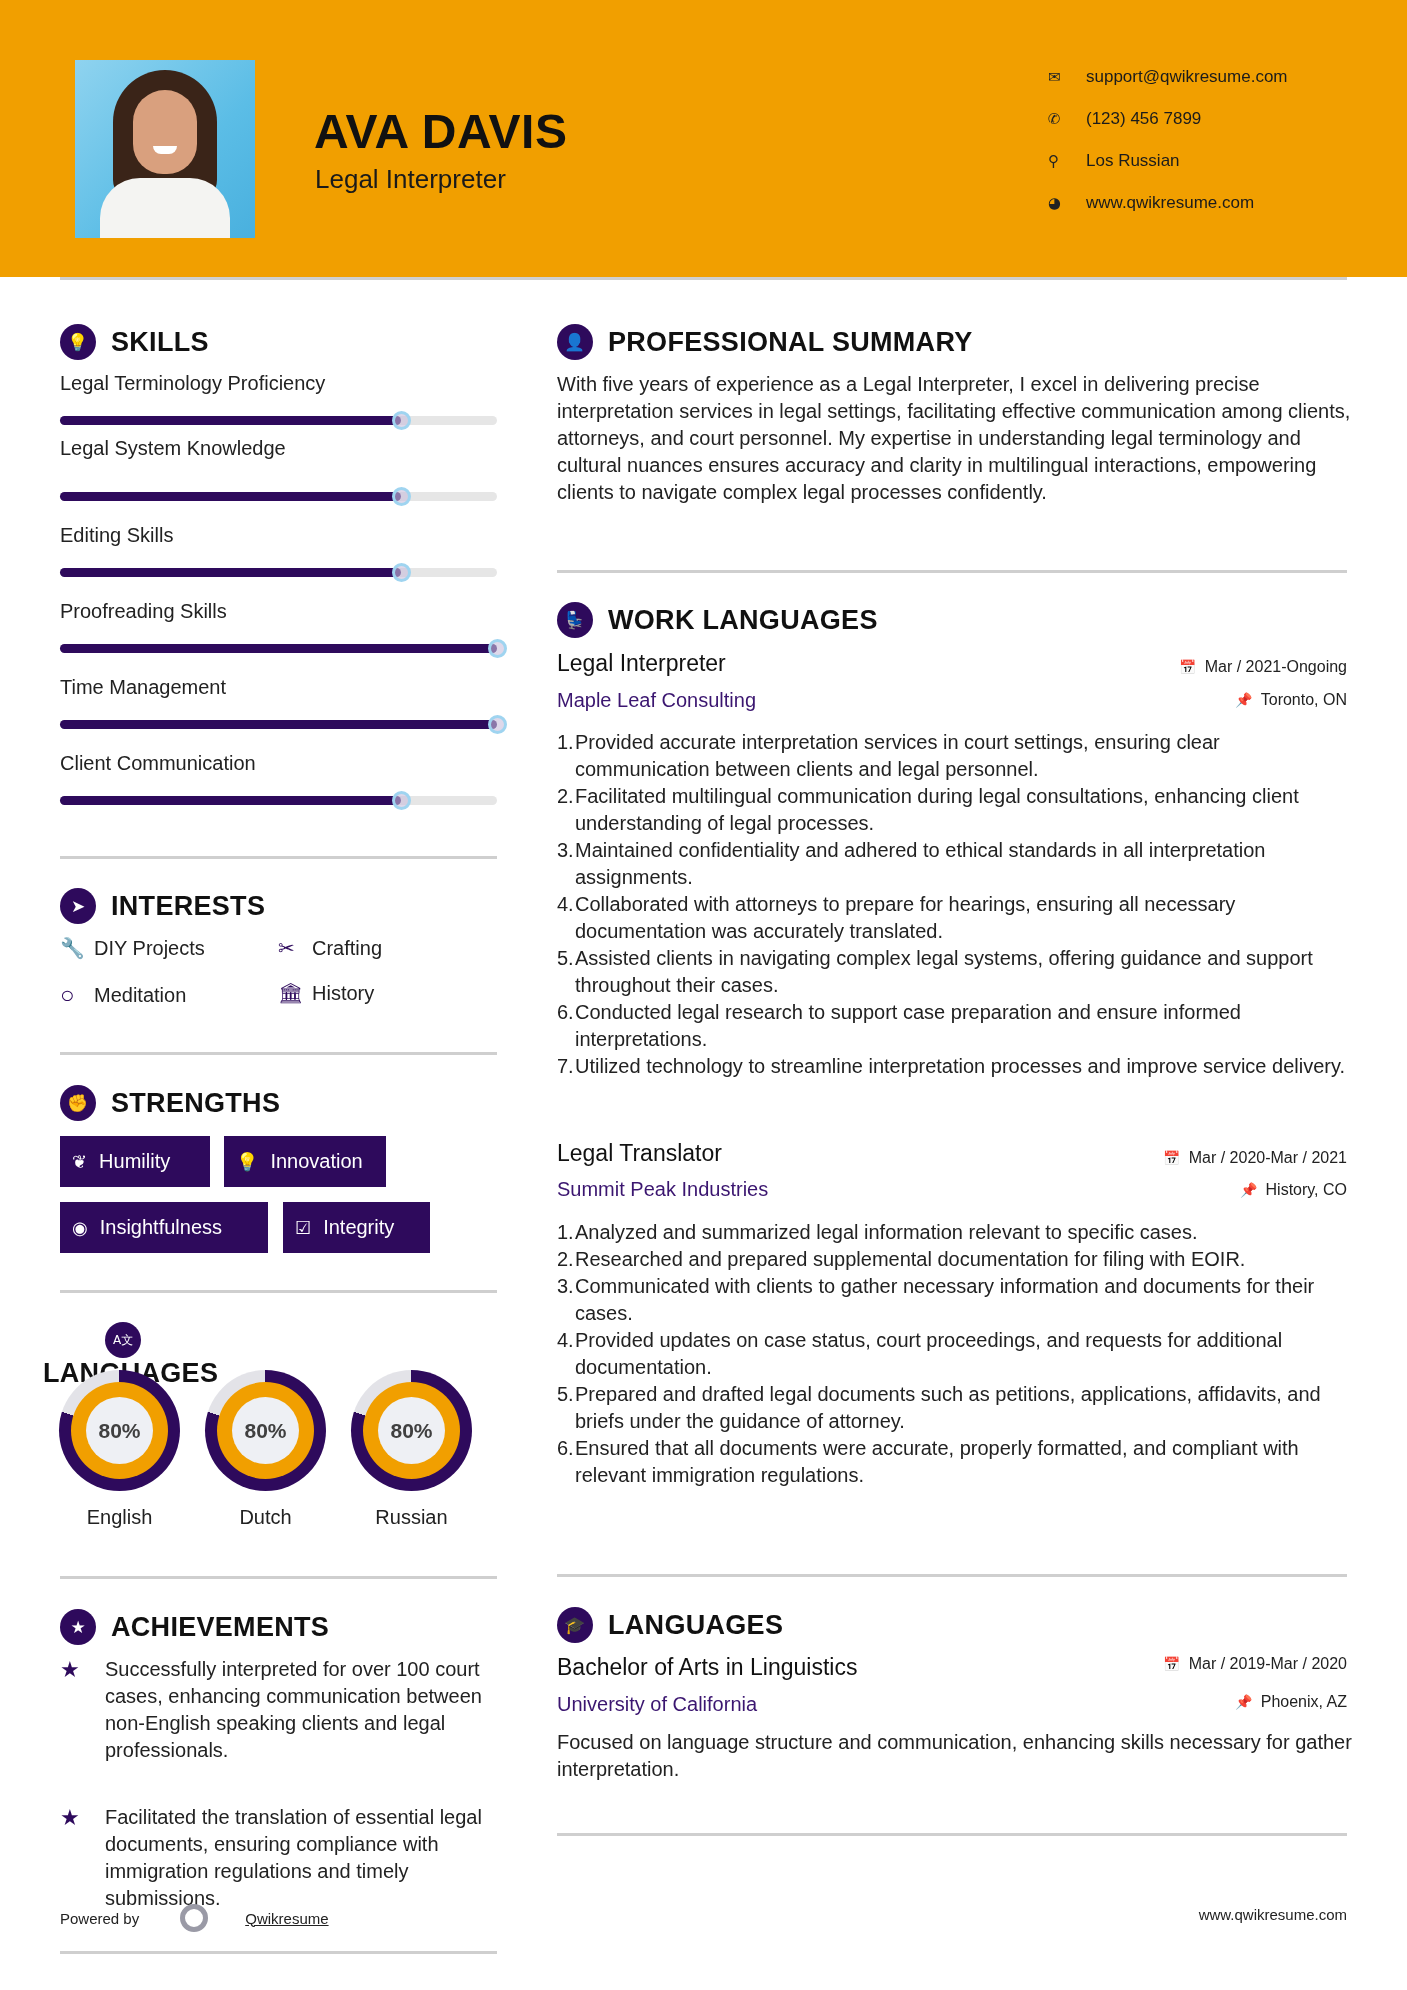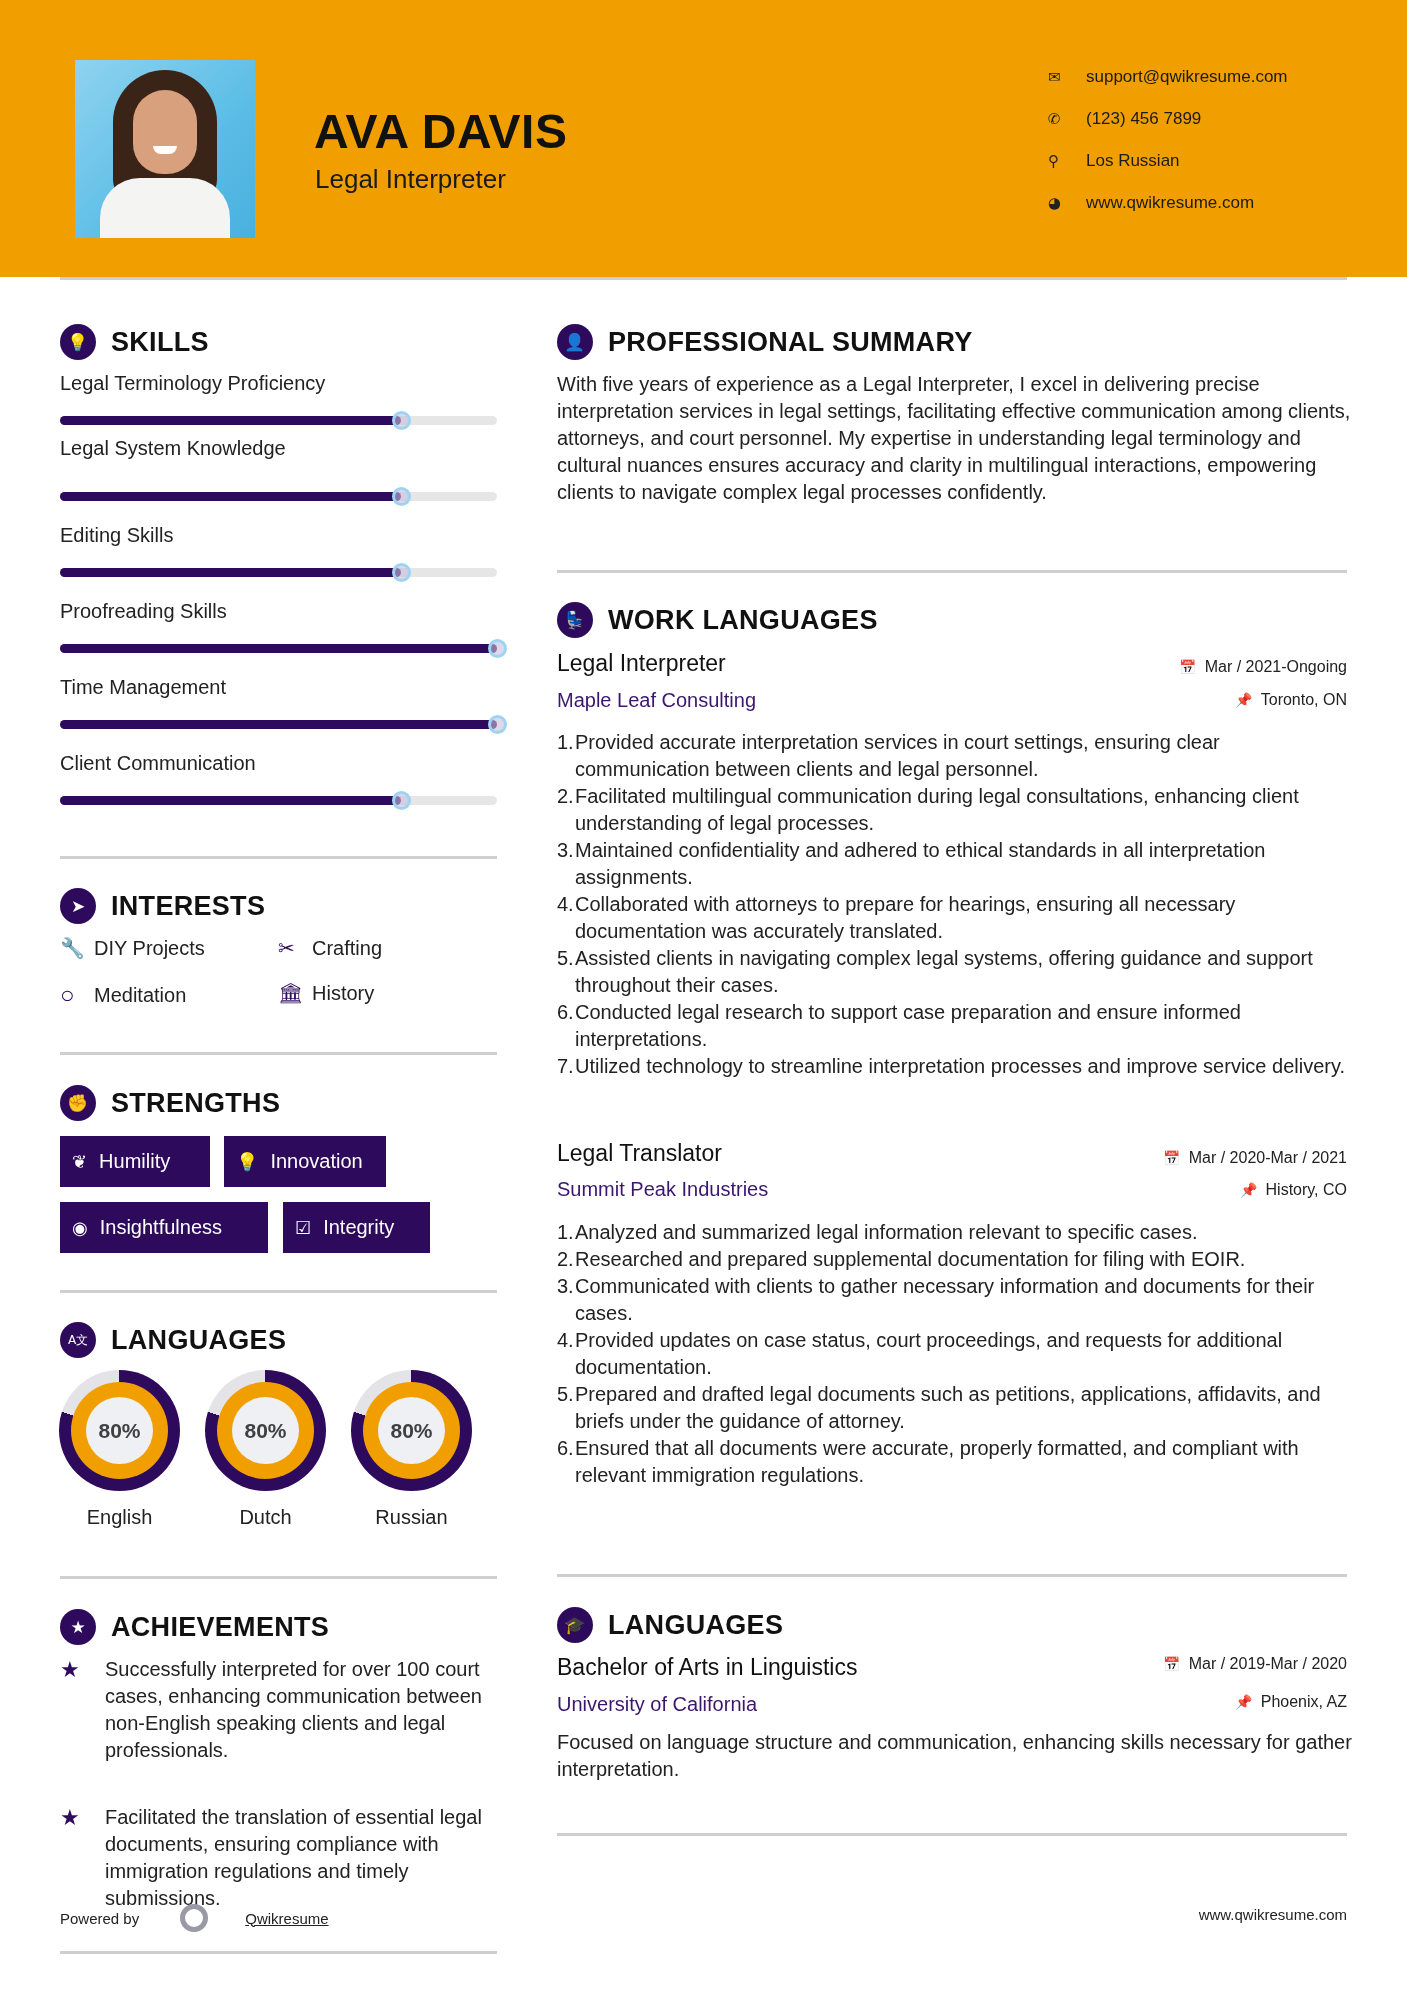--- a/index.html
+++ b/index.html
@@ -187,21 +187,21 @@
   <span class="chicon">◉</span>
   <span>Insightfulness</span>
 </div>
 <div class="chip" style="left:283px; top:1202px; width:147px;">
   <span class="chicon">☑</span>
   <span>Integrity</span>
 </div>
 
 <div class="divider" style="left:60px; top:1290px; width:437px;"></div>
 
-<div class="sec-head" style="left:60px; top:1322px;">
+<div class="sec-head" style="left:43px; top:1322px;flex-direction:column;">
   <span class="sec-icon" style="font-size:12px;">A文</span>
   <span class="sec-title">LANGUAGES</span>
 </div>
 
 <div class="ring" style="left:59px; top:1370px; background: conic-gradient(#2E0A5C 0 80%, #e3e3e8 80% 100%);">
   <div class="orange"></div>
     <div class="inner">80%</div>
 </div>
 <div class="lang-label" style="left:59px; top:1506px;">English</div>
 

